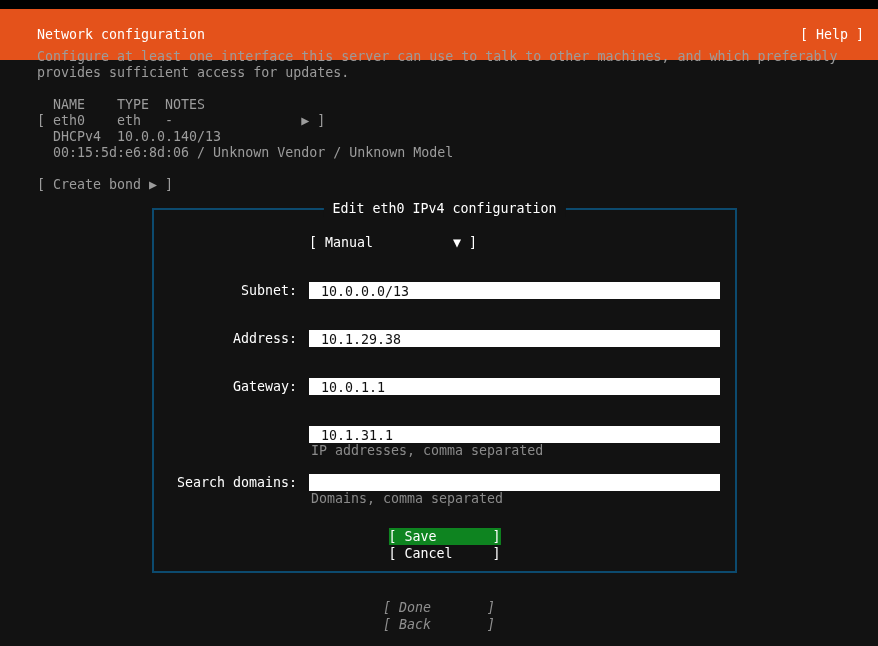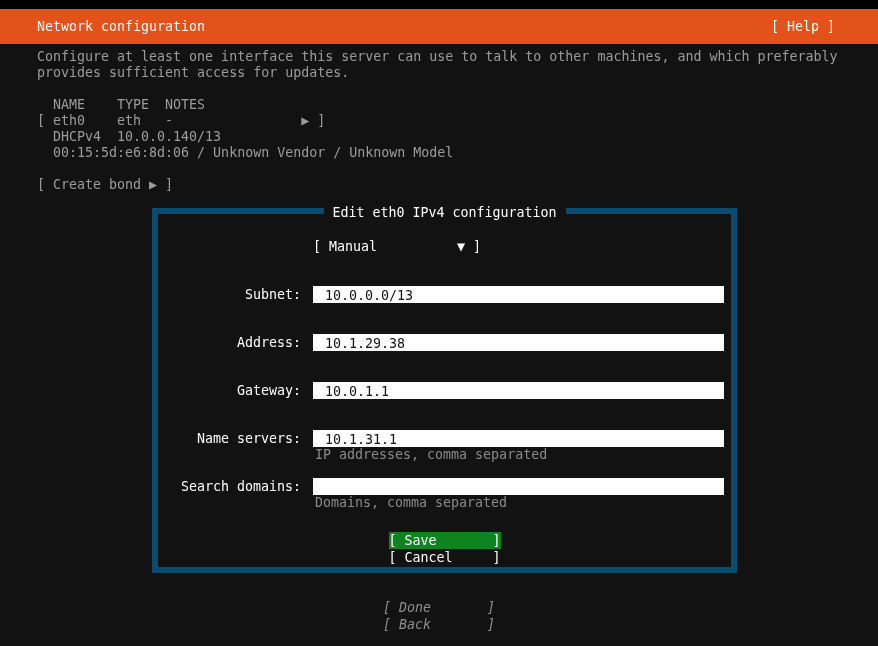--- a/index.html
+++ b/index.html
@@ -4,31 +4,31 @@
 <style>
   html,body{margin:0;padding:0;background:#121212;}
   .screen{
     position:relative;width:878px;height:646px;overflow:hidden;
     background:#121212;
     font-family:"DejaVu Sans Mono","Liberation Mono",monospace;
     font-size:13.3px;line-height:16px;
   }
   .top-strip{position:absolute;left:0;top:0;width:878px;height:9px;background:#000;}
   .header-bar{
-    position:absolute;left:0;top:9px;width:878px;height:35px;background:#e4521b;
+    position:absolute;left:0;top:9px;width:878px;height:51px;background:#e4521b;
     display:flex;align-items:center;justify-content:space-between;
-    box-sizing:border-box;padding:0 43px 0 37px;color:#fff;
+    box-sizing:border-box;padding:0 14px 0 37px;color:#fff;
   }
   .header-bar span{white-space:pre;}
   .line{position:absolute;left:37px;white-space:pre;color:#9c9c9c;height:16px;}
   .dim-link{cursor:default;}
   
   .dialog{
     position:absolute;left:152px;top:208px;width:585px;height:365px;
-    border:6px solid #0c4a6e;box-sizing:border-box;background:#121212;color:#fff;
+    border:2px solid #0c4a6e;box-sizing:border-box;background:#121212;color:#fff;
   }
   .dialog-title{
     position:absolute;top:-9px;left:50%;transform:translateX(-50%);
     background:#121212;padding:0 9px;white-space:pre;color:#fff;
   }
   .dlg-label{
     position:absolute;left:0;width:143px;text-align:right;white-space:pre;color:#fff;height:16px;
   }
   .dlg-value{position:absolute;left:155px;white-space:pre;color:#fff;height:16px;}
   .field-input{
@@ -77,21 +77,20 @@
 
     <div class="dlg-label" style="top:73px">Subnet:</div>
     <input class="field-input" style="top: 72px;" value="10.0.0.0/13">
 
     <div class="dlg-label" style="top:121px">Address:</div>
     <input class="field-input" style="top: 120px;" value="10.1.29.38">
 
     <div class="dlg-label" style="top:169px">Gateway:</div>
     <input class="field-input" style="top: 168px;" value="10.0.1.1">
 
-    <div class="dlg-label" style="top:217px">Name servers:</div>
     <input class="field-input" style="top: 216px;" value="10.1.31.1">
     <div class="help-text" style="top:233px">IP addresses, comma separated</div>
 
     <div class="dlg-label" style="top:265px">Search domains:</div>
     <input class="field-input" style="top: 264px;" value="">
     <div class="help-text" style="top:281px">Domains, comma separated</div>
 
     <div class="dlg-btn save" style="top:318px">[ Save       ]</div>
     <div class="dlg-btn" style="top:335px">[ Cancel     ]</div>
   </div>

